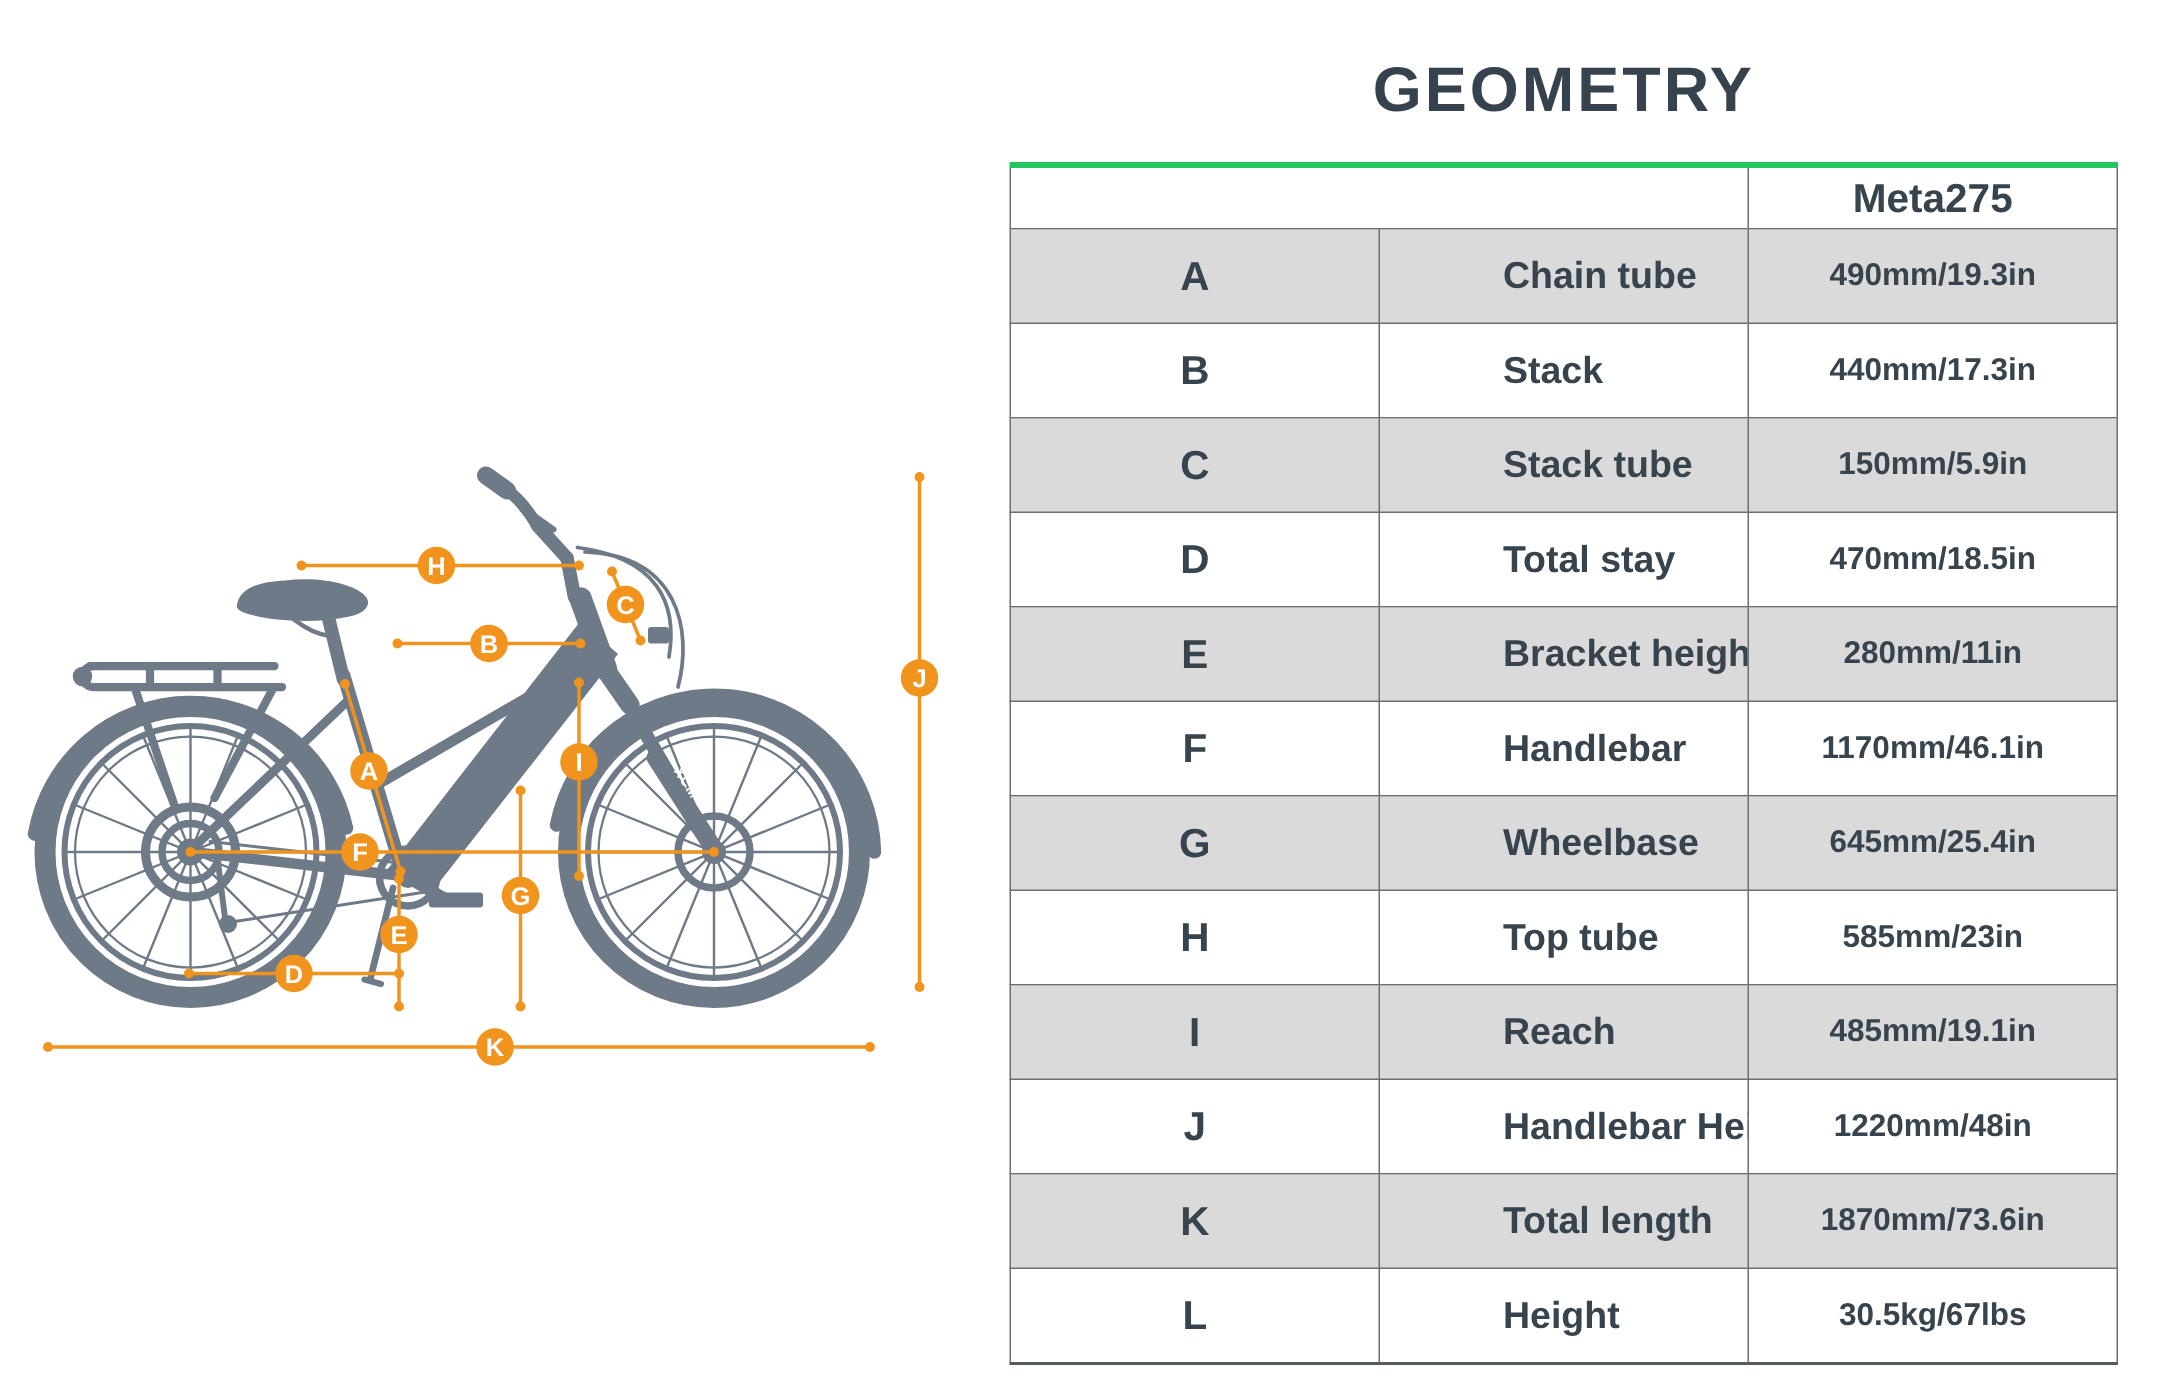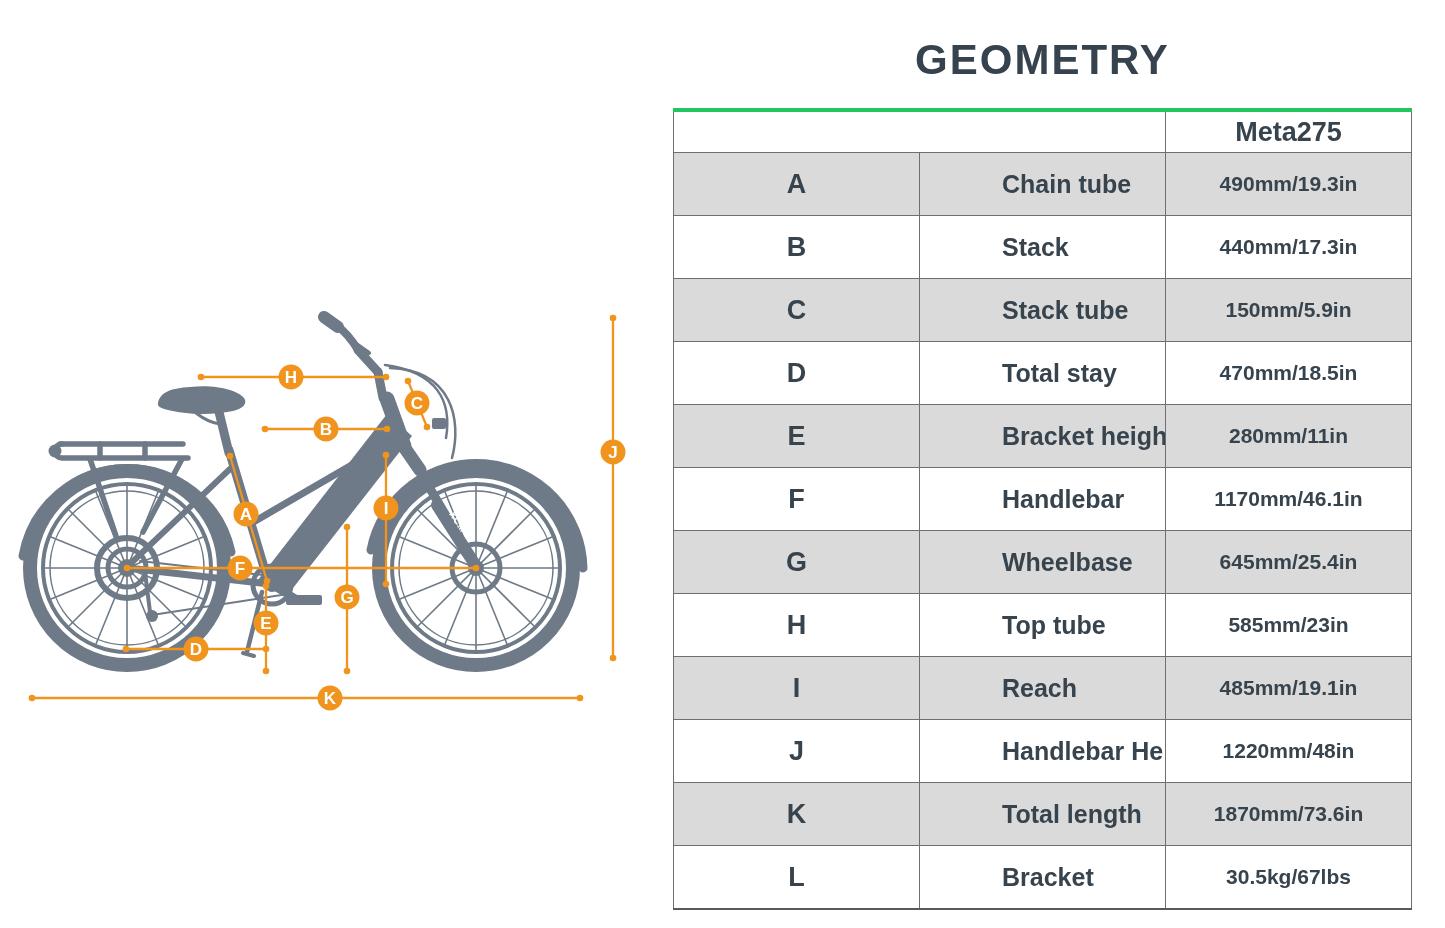--- a/index.html
+++ b/index.html
@@ -311,20 +311,20 @@
           <td class="c-name">Handlebar Height</td>
           <td class="c-value">1220mm/48in</td>
         </tr>
         <tr>
           <td class="c-letter">K</td>
           <td class="c-name">Total length</td>
           <td class="c-value">1870mm/73.6in</td>
         </tr>
         <tr>
           <td class="c-letter">L</td>
-          <td class="c-name">Bracket</td>
+          <td class="c-name">Height</td>
           <td class="c-value">30.5kg/67lbs</td>
         </tr>
       </tbody>
     </table>
   </div>
 
 </div>
 
 </body></html>

